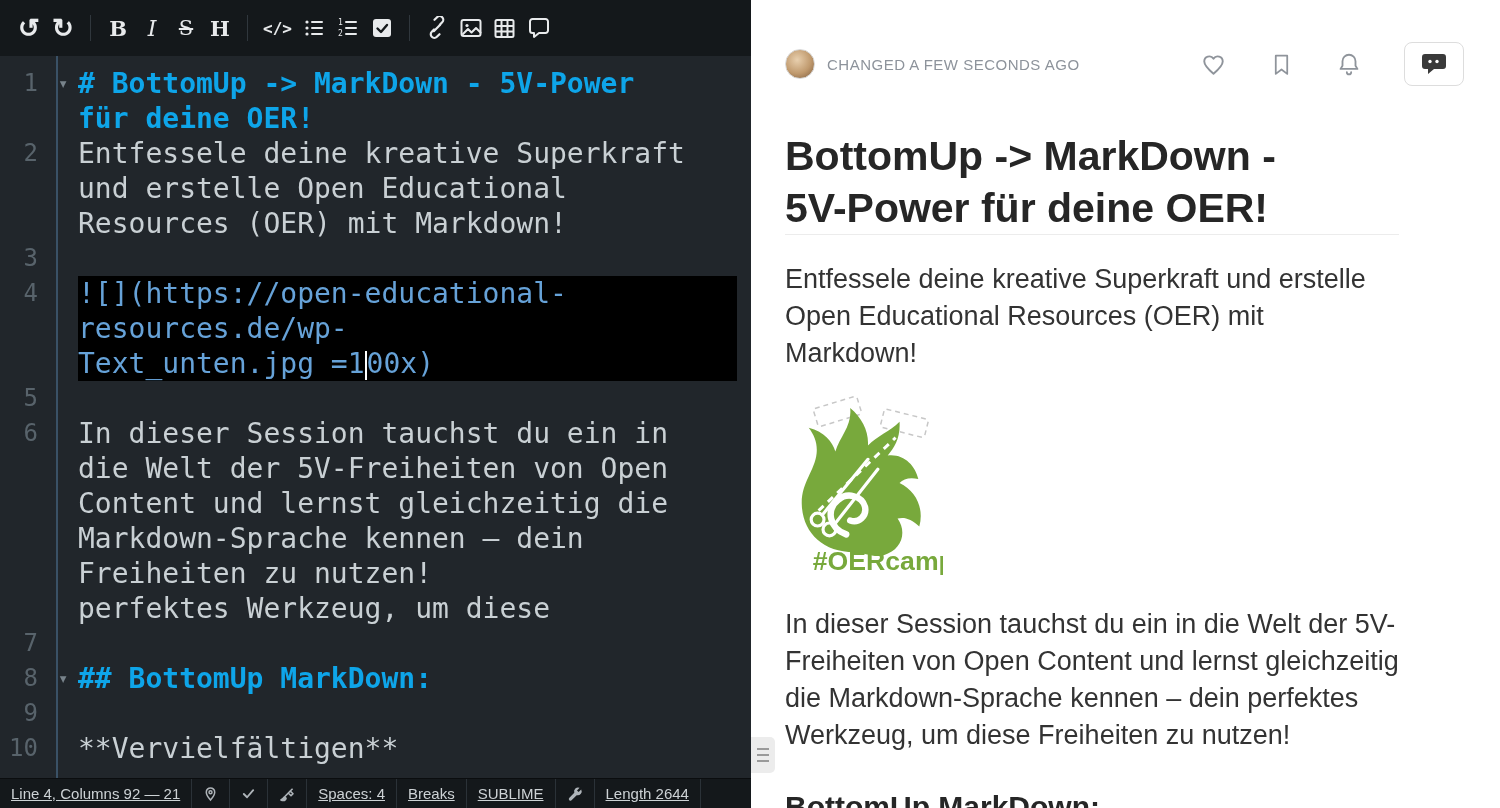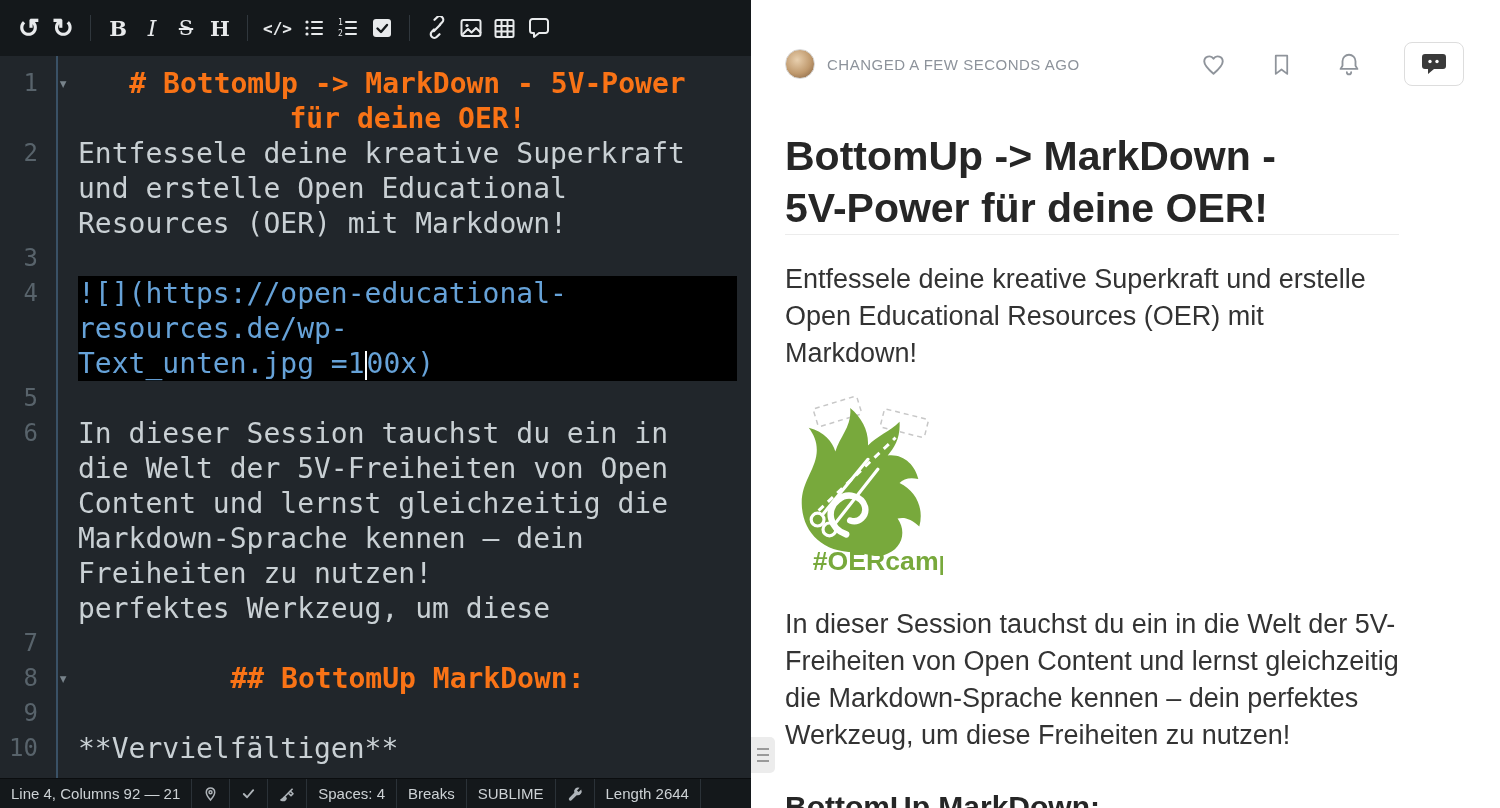--- a/index.html
+++ b/index.html
@@ -20,25 +20,25 @@
   .tbtn.undo, .tbtn.redo { font-size:26px; font-weight:bold; }
   .tsep { width:1px; height:26px; background:#30373d; margin:0 10px; flex-shrink:0; }
 
   .code-area { flex:1; overflow:hidden; position:relative; padding-top:10px; }
   .gutter-line { position:absolute; left:56px; top:0; bottom:0; width:2px; background:#3a5166; }
   .crow { display:flex; height:35px; line-height:35px; font-family:"DejaVu Sans Mono", monospace; font-size:28px; white-space:pre; }
   .lnum { width:48px; flex-shrink:0; text-align:right; padding-right:10px; color:#58636b; font-size:24px; }
   .fold { width:30px; flex-shrink:0; text-align:center; color:#78838b; font-size:17px; }
   .cline { flex:1; color:#c9d0d4; margin-right:14px; overflow:hidden; }
   .crow.active .cline { background:#000000; }
-  .md-heading { color:#f97316; font-weight:bold;text-align:center; }
+  .md-heading { color:#0ea5e9; font-weight:bold; }
   .md-link { color:#66a2d8; }
   .cursor { display:inline-block; width:2px; height:29px; background:#ffffff; vertical-align:middle; }
 
-  .status-bar { height:30px; background:#14181b; border-top:1px solid #0b0d0f; display:flex; align-items:stretch; color:#cdd2d5; font-size:15px; flex-shrink:0; }
+  .status-bar { height:30px; background:#14181b; border-top:1px solid #0b0d0f; display:flex; align-items:stretch; color:#cdd2d5; font-size:15px; flex-shrink:0;text-decoration:underline; }
   .sseg { display:flex; align-items:center; gap:6px; padding:0 11px; border-right:1px solid #2b3238; white-space:nowrap; }
   .sseg svg { display:block; }
 
   
   .preview-pane { width:749px; height:808px; background:#fff; position:relative; overflow:hidden; }
   .handle { position:absolute; left:0; top:737px; width:24px; height:36px; background:#ececec; border-radius:0 5px 5px 0; display:flex; flex-direction:column; justify-content:center; gap:4px; padding:0 6px; cursor:col-resize; }
   .handle i { display:block; height:2px; background:#9a9a9a; }
 
   .preview-header { display:flex; align-items:center; padding:42px 36px 0 34px; }
   .avatar { width:30px; height:30px; border-radius:50%; flex-shrink:0; background:radial-gradient(circle at 40% 35%, #e8cfae 0%, #c09a6e 55%, #7d5b3c 100%); border:1px solid #d8d8d8; }

